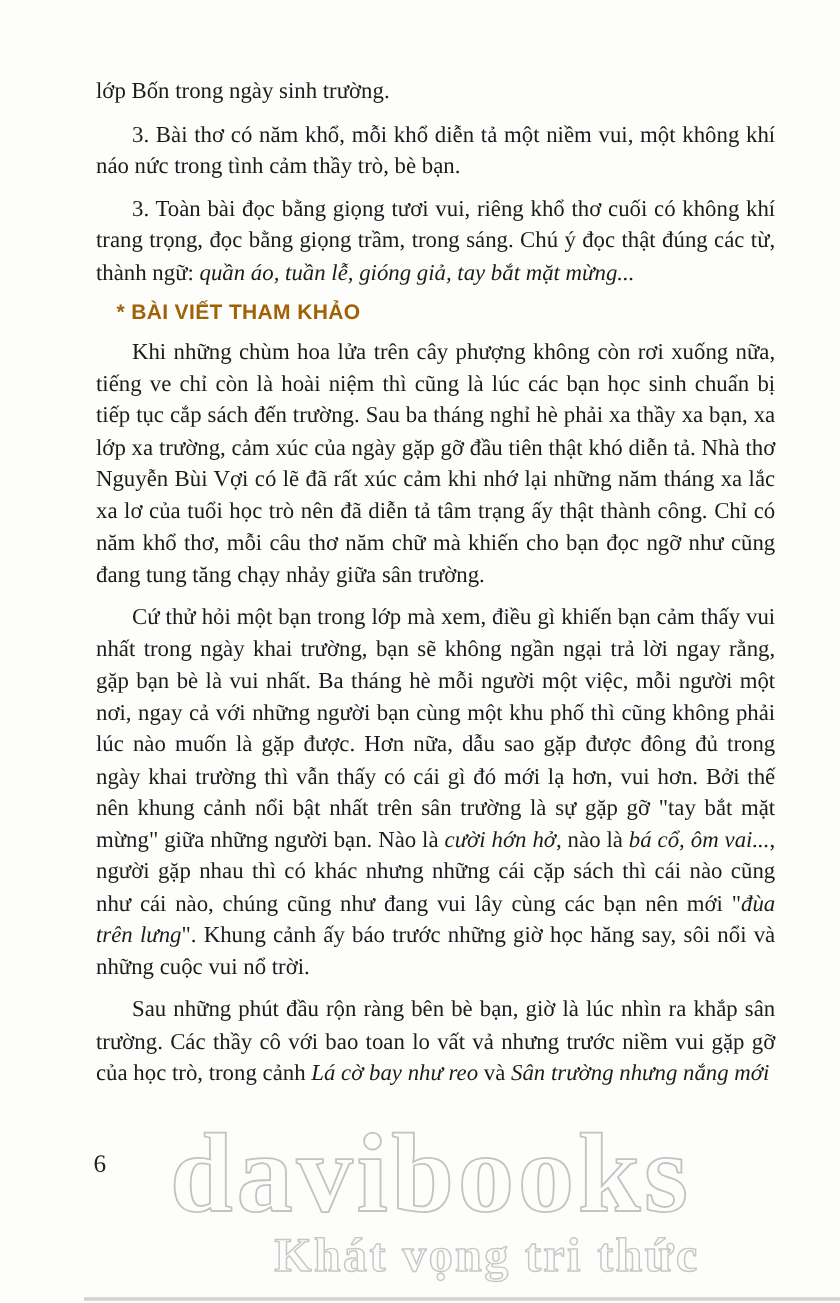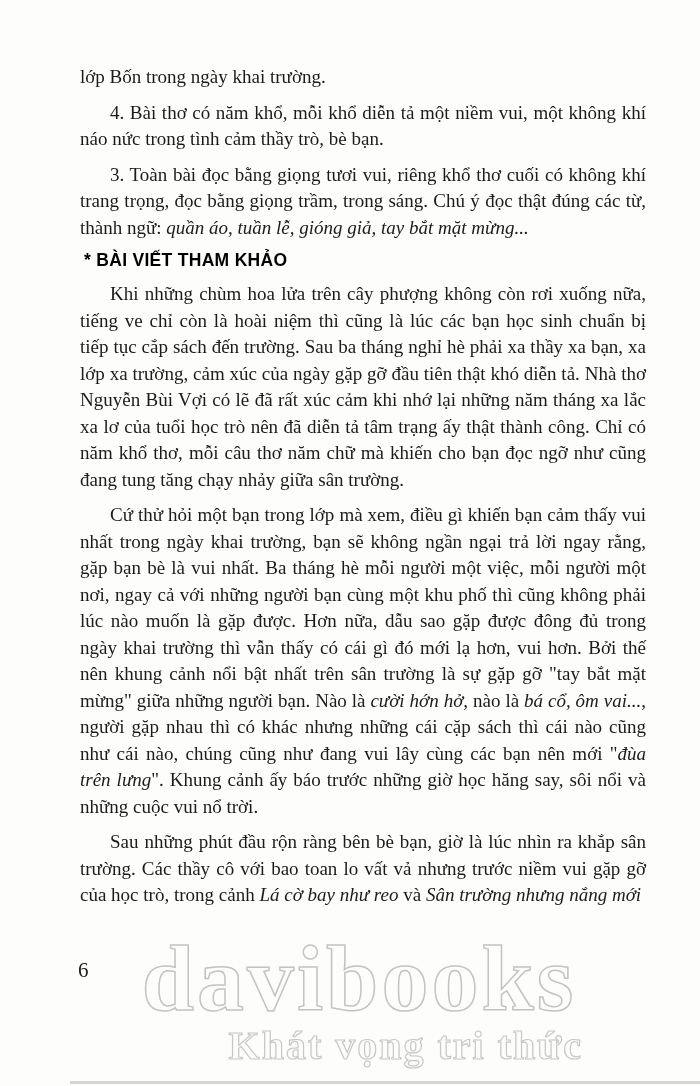--- a/index.html
+++ b/index.html
@@ -26,22 +26,22 @@
     text-align: justify;
     text-justify: inter-word;
   }
   .text-block p.para.indent { text-indent: 30px; }
   .text-block .run-italic { font-style: italic; margin-top: 20px; }
   .text-block h2.ref-heading {
     font-family: "Liberation Sans", sans-serif;
     font-weight: bold;
     font-size: 17.5px;
     letter-spacing: 0.3px;
-    margin: 8px 0 10px 4px;
-    color: #000000;
+    margin: 8px 0 10px 17px;
+    color: #a16207;
   }
   .page-number {
     position: absolute;
     left: 78px;
     top: 958px;
     font-size: 21px;
     color: #222;
   }
   .watermark {
     position: absolute;
@@ -90,22 +90,22 @@
 <body>
 
 <div class="page">
 
   <div class="watermark">
     <div class="wm-brand">davibooks</div>
     <div class="wm-slogan">Khát vọng tri thức</div>
   </div>
 
   <div class="text-block" id="content">
-      <p class="para"><span class="run-normal">lớp Bốn trong ngày khai trường.</span></p>
-      <p class="para indent"><span class="run-normal">4. Bài thơ có năm khổ, mỗi khổ diễn tả một niềm vui, một không khí náo nức trong tình cảm thầy trò, bè bạn.</span></p>
+      <p class="para"><span class="run-normal">lớp Bốn trong ngày sinh trường.</span></p>
+      <p class="para indent"><span class="run-normal">3. Bài thơ có năm khổ, mỗi khổ diễn tả một niềm vui, một không khí náo nức trong tình cảm thầy trò, bè bạn.</span></p>
       <p class="para indent"><span class="run-normal">3. Toàn bài đọc bằng giọng tươi vui, riêng khổ thơ cuối có không khí trang trọng, đọc bằng giọng trầm, trong sáng. Chú ý đọc thật đúng các từ, thành ngữ: </span><span class="run-italic">quần áo, tuần lễ, gióng giả, tay bắt mặt mừng...</span></p>
       <h2 class="ref-heading">* BÀI VIẾT THAM KHẢO</h2>
       <p class="para indent"><span class="run-normal">Khi những chùm hoa lửa trên cây phượng không còn rơi xuống nữa, tiếng ve chỉ còn là hoài niệm thì cũng là lúc các bạn học sinh chuẩn bị tiếp tục cắp sách đến trường. Sau ba tháng nghỉ hè phải xa thầy xa bạn, xa lớp xa trường, cảm xúc của ngày gặp gỡ đầu tiên thật khó diễn tả. Nhà thơ Nguyễn Bùi Vợi có lẽ đã rất xúc cảm khi nhớ lại những năm tháng xa lắc xa lơ của tuổi học trò nên đã diễn tả tâm trạng ấy thật thành công. Chỉ có năm khổ thơ, mỗi câu thơ năm chữ mà khiến cho bạn đọc ngỡ như cũng đang tung tăng chạy nhảy giữa sân trường.</span></p>
       <p class="para indent"><span class="run-normal">Cứ thử hỏi một bạn trong lớp mà xem, điều gì khiến bạn cảm thấy vui nhất trong ngày khai trường, bạn sẽ không ngần ngại trả lời ngay rằng, gặp bạn bè là vui nhất. Ba tháng hè mỗi người một việc, mỗi người một nơi, ngay cả với những người bạn cùng một khu phố thì cũng không phải lúc nào muốn là gặp được. Hơn nữa, dẫu sao gặp được đông đủ trong ngày khai trường thì vẫn thấy có cái gì đó mới lạ hơn, vui hơn. Bởi thế nên khung cảnh nổi bật nhất trên sân trường là sự gặp gỡ "tay bắt mặt mừng" giữa những người bạn. Nào là </span><span class="run-italic">cười hớn hở</span><span class="run-normal">, nào là </span><span class="run-italic">bá cổ, ôm vai...</span><span class="run-normal">, người gặp nhau thì có khác nhưng những cái cặp sách thì cái nào cũng như cái nào, chúng cũng như đang vui lây cùng các bạn nên mới "</span><span class="run-italic">đùa trên lưng</span><span class="run-normal">". Khung cảnh ấy báo trước những giờ học hăng say, sôi nổi và những cuộc vui nổ trời.</span></p>
       <p class="para indent"><span class="run-normal">Sau những phút đầu rộn ràng bên bè bạn, giờ là lúc nhìn ra khắp sân trường. Các thầy cô với bao toan lo vất vả nhưng trước niềm vui gặp gỡ của học trò, trong cảnh </span><span class="run-italic">Lá cờ bay như reo</span><span class="run-normal"> và </span><span class="run-italic">Sân trường nhưng nắng mới</span></p>
     </div>
 
   <div class="page-number">6</div>
 
   <div class="scan-shadow"></div>

